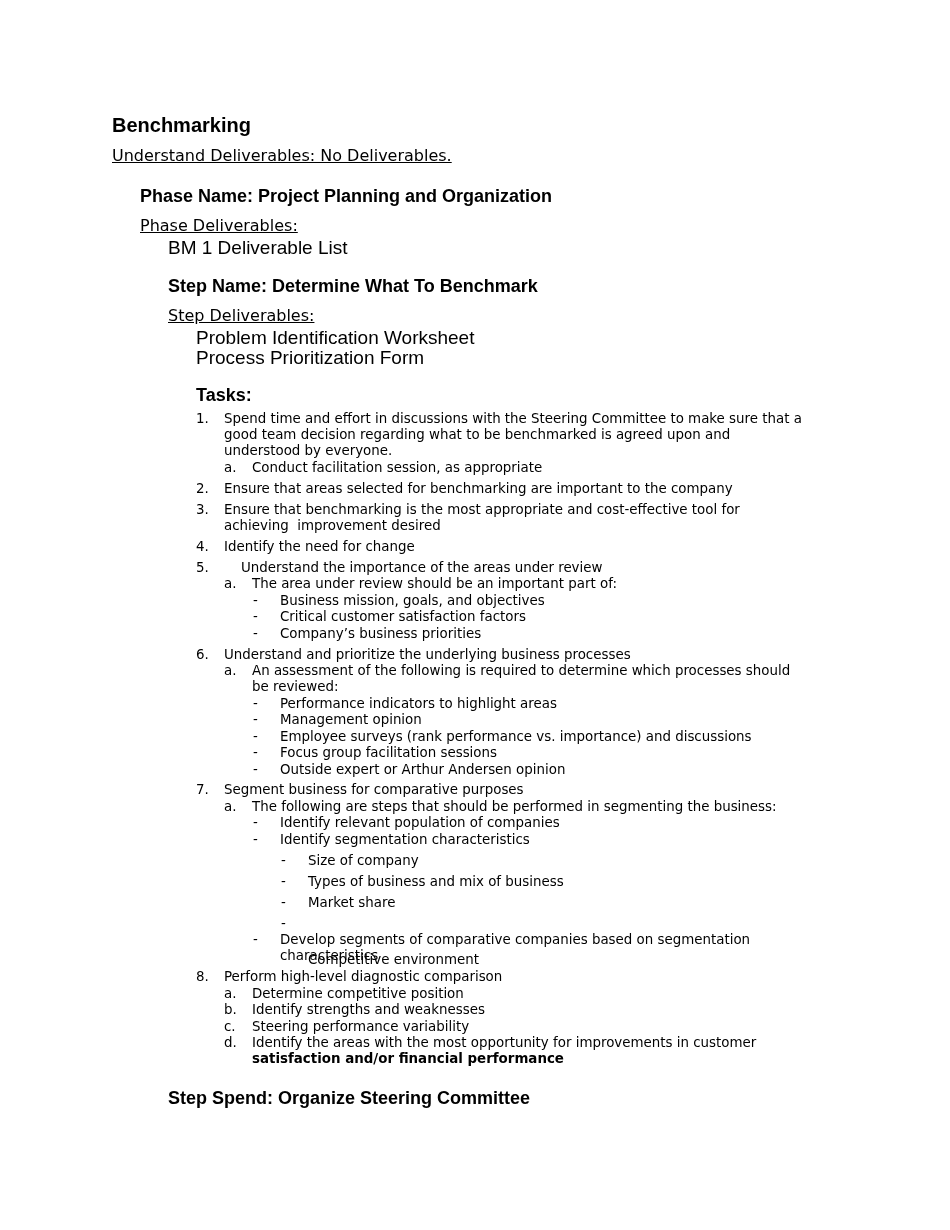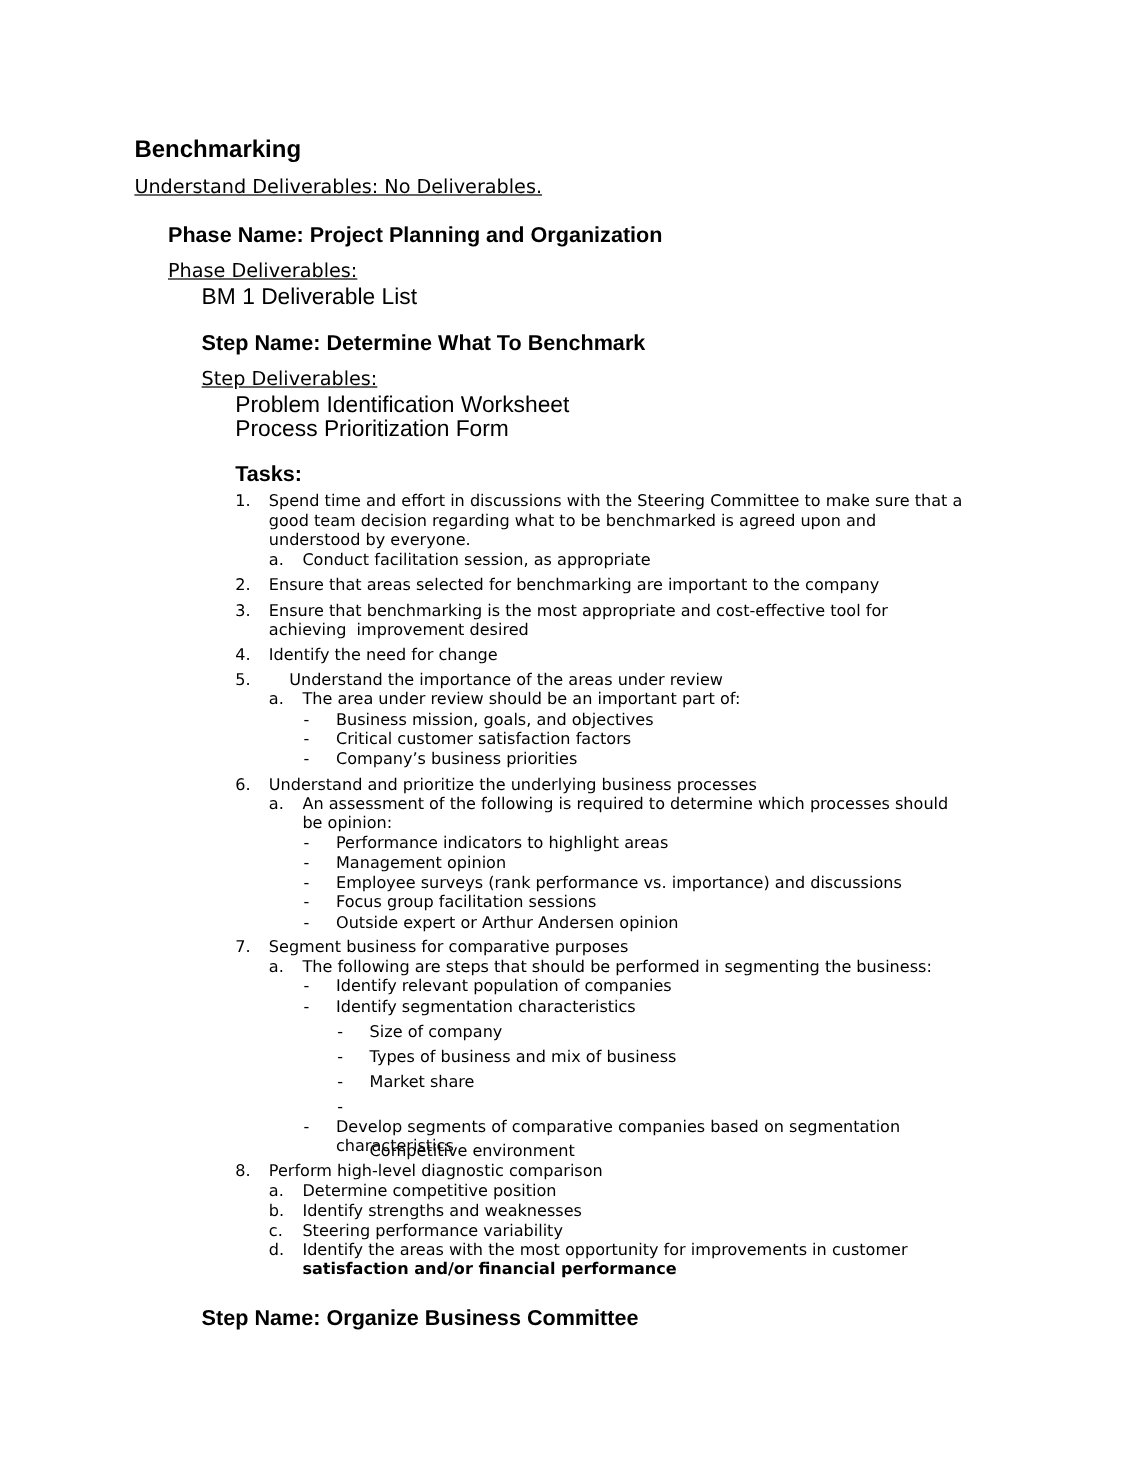--- a/index.html
+++ b/index.html
@@ -66,21 +66,21 @@
   <span class="ln t" style="left:280px;top:610px;">Critical customer satisfaction factors</span>
   <span class="mk" style="left:253px;top:627px;">-</span>
   <span class="ln t" style="left:280px;top:627px;">Company’s business priorities</span>
 </div>
 
 <div>
   <span class="mk" style="left:196px;top:648px;">6.</span>
   <span class="ln t" style="left:224px;top:648px;">Understand and prioritize the underlying business processes</span>
   <span class="mk" style="left:224px;top:664px;">a.</span>
   <span class="ln t" style="left:252px;top:664px;">An assessment of the following is required to determine which processes should</span>
-  <span class="ln t" style="left:252px;top:680px;">be opinion:</span>
+  <span class="ln t" style="left:252px;top:680px;">be reviewed:</span>
   <span class="mk" style="left:253px;top:697px;">-</span>
   <span class="ln t" style="left:280px;top:697px;">Performance indicators to highlight areas</span>
   <span class="mk" style="left:253px;top:713px;">-</span>
   <span class="ln t" style="left:280px;top:713px;">Management opinion</span>
   <span class="mk" style="left:253px;top:730px;">-</span>
   <span class="ln t" style="left:280px;top:730px;">Employee surveys (rank performance vs. importance) and discussions</span>
   <span class="mk" style="left:253px;top:746px;">-</span>
   <span class="ln t" style="left:280px;top:746px;">Focus group facilitation sessions</span>
   <span class="mk" style="left:253px;top:763px;">-</span>
   <span class="ln t" style="left:280px;top:763px;">Outside expert or Arthur Andersen opinion</span>
@@ -117,13 +117,13 @@
   <span class="ln t" style="left:252px;top:987px;">Determine competitive position</span>
   <span class="mk" style="left:224px;top:1003px;">b.</span>
   <span class="ln t" style="left:252px;top:1003px;">Identify strengths and weaknesses</span>
   <span class="mk" style="left:224px;top:1020px;">c.</span>
   <span class="ln t" style="left:252px;top:1020px;">Steering performance variability</span>
   <span class="mk" style="left:224px;top:1036px;">d.</span>
   <span class="ln t" style="left:252px;top:1036px;">Identify the areas with the most opportunity for improvements in customer</span>
   <span class="ln t" style="left:252px;top:1052px;font-weight:bold;">satisfaction and/or financial performance</span>
 </div>
 
-<div class="ln h3" style="left:168px;top:1089px;">Step Name: Organize Business Committee</div>
+<div class="ln h3" style="left:168px;top:1089px;">Step Spend: Organize Steering Committee</div>
 
 </body></html>

